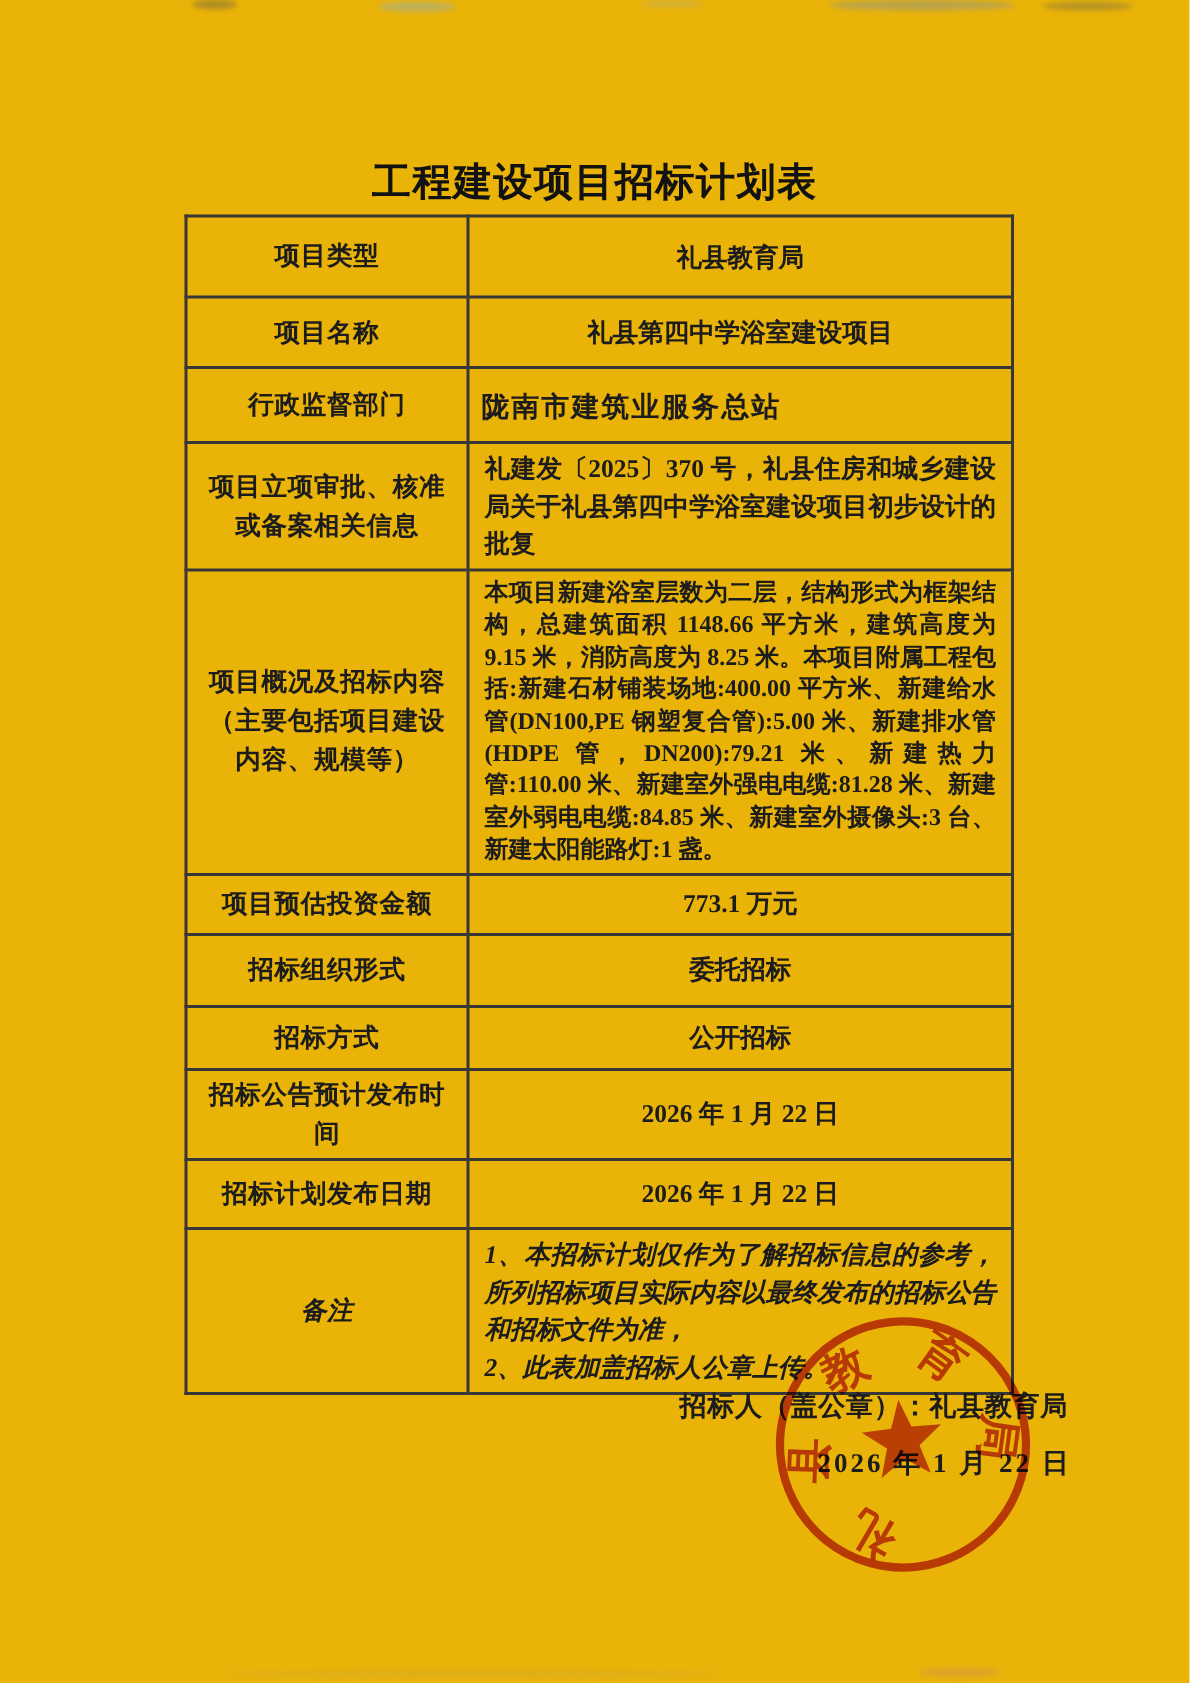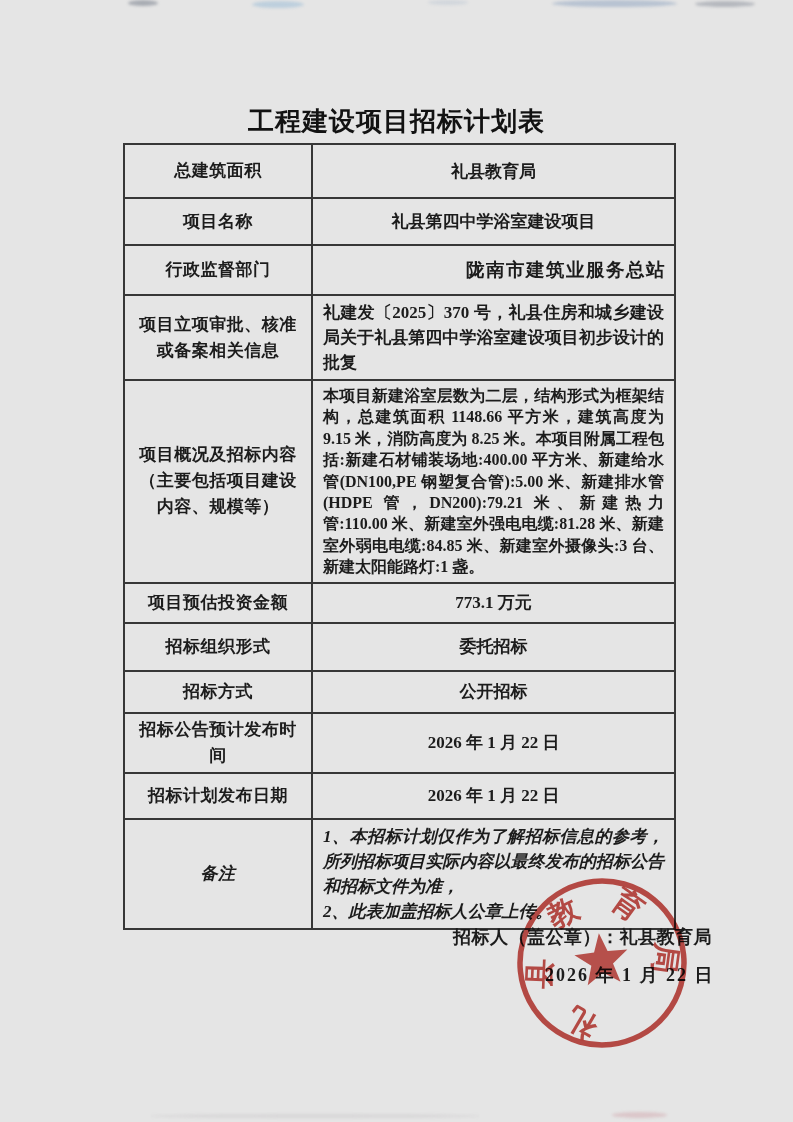--- a/index.html
+++ b/index.html
@@ -6,21 +6,21 @@
   html,body { width:793px; height:1122px; }
   body {
     background:#ffffff;
     font-family:"Liberation Serif","DejaVu Serif",serif;
     color:#1c1c1c;
     position:relative;
     overflow:hidden;
   }
   .page {
     position:absolute; inset:0;
-    background:#e5e5e5;
+    background:#eab308;
     overflow:hidden;
   }
 
   
   .art { position:absolute; border-radius:50%; filter:blur(1.6px); pointer-events:none; }
   .art1 { left:128px; top:0;   width:30px;  height:6px; background:rgba(55,65,85,.35); }
   .art2 { left:252px; top:1px; width:52px;  height:7px; background:rgba(130,175,210,.40); }
   .art3 { left:428px; top:0;   width:40px;  height:5px; background:rgba(150,170,195,.25); }
   .art4 { left:552px; top:0;   width:125px; height:7px; background:rgba(110,140,180,.38); }
   .art5 { left:695px; top:1px; width:60px;  height:6px; background:rgba(70,80,100,.30); }
@@ -48,25 +48,25 @@
   .c-label {
     width:188px;
     text-align:center;
     font-weight:600;
     line-height:26px;
     letter-spacing:.5px;
   }
   .c-value { font-weight:600; line-height:25px; }
   .c-value.center { text-align:center; }
   .c-value.center-strong {
-    text-align:right;
+    text-align:left;
     font-weight:800;
     font-size:18.5px;
     letter-spacing:1.5px;
-    font-family:Liberation Serif, serif;
+    font-family:Liberation Sans, sans-serif;
   }
   .c-value.left  { text-align:justify; text-justify:inter-character; padding:4px 10px; }
   .c-value.dense { font-size:16px; line-height:21.4px; }
   .c-value.list  { line-height:25px; }
   .vline { margin:0; }
 
   
   table.tender tr:nth-child(1)  { height:54px; }
   table.tender tr:nth-child(2)  { height:47px; }
   table.tender tr:nth-child(3)  { height:50px; }
@@ -124,21 +124,21 @@
 
   <div class="doc-title">工程建设项目招标计划表</div>
 
   <table class="tender">
     <colgroup>
         <col style="width:188px">
         <col>
       </colgroup>
     <tbody>
         <tr>
-          <td class="c-label">总建筑面积</td>
+          <td class="c-label">项目类型</td>
           <td class="c-value center">
             <div class="vline">礼县教育局</div>
           </td>
         </tr>
         <tr>
           <td class="c-label">项目名称</td>
           <td class="c-value center">
             <div class="vline">礼县第四中学浴室建设项目</div>
           </td>
         </tr>

